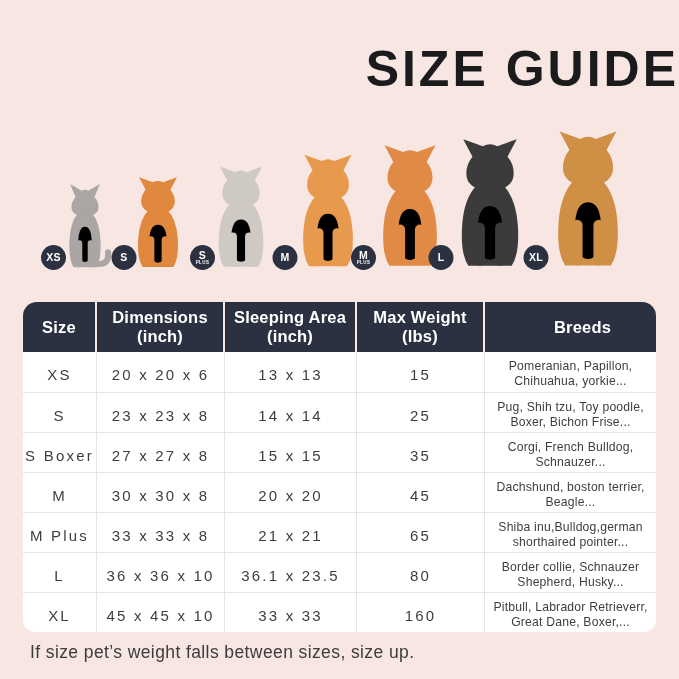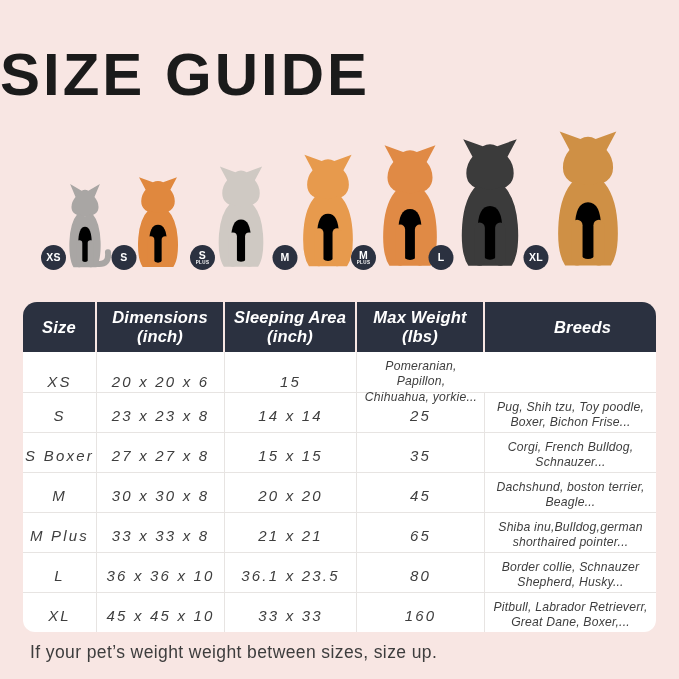--- a/index.html
+++ b/index.html
@@ -8,22 +8,22 @@
     font-family:"Liberation Sans", sans-serif;
     background:#f8e6e3;
     position:relative;
     overflow:hidden;
   }
   .stage { position:absolute; inset:0; }
 
   
   .title {
     position:absolute; top:40px; left:0; right:0;
-    text-align:left;
-    font-size:60px; font-weight:700; letter-spacing:3px;
+    text-align:right;
+    font-size:50px; font-weight:700; letter-spacing:3px;
     color:#1b1b1b;
   }
 
   
   .pets { position:absolute; left:0; top:118px; width:679px; height:152px; }
   .pet { position:absolute; bottom:0; transform:translateX(-50%); }
   .pet:nth-child(1){ left:85px;  }
   .pet:nth-child(2){ left:158px; }
   .pet:nth-child(3){ left:241px; }
   .pet:nth-child(4){ left:328px; }
@@ -36,21 +36,21 @@
     width:25px; height:25px; border-radius:50%;
     background:#2b3140; color:#fff;
     display:flex; flex-direction:column; align-items:center; justify-content:center;
     font-weight:700; line-height:1;
   }
   .badge .b-main { font-size:10.5px; letter-spacing:.3px; }
   .badge .b-sub  { font-size:4.5px; letter-spacing:.4px; margin-top:1px; }
   .badge .b-sub:empty { display:none; }
 
   
-  .size-table { position:absolute; left:23px; top:302px; width:633px;font-style:italic; }
+  .size-table { position:absolute; left:23px; top:302px; width:633px; }
   .thead {
     display:grid;
     grid-template-columns:74px 128px 132px 128px 171px;
     height:50px;
     border-radius:14px 14px 0 0;
     overflow:hidden;
   }
   .th {
     background:#2b3140; color:#ffffff;
     display:flex; flex-direction:column; align-items:center; justify-content:center;
@@ -209,20 +209,21 @@
 
   <div class="th">
     <span class="th-label">Breeds</span>
 
   </div>
 </div>
     <div class="tbody" id="tbody">
   <div class="tr">
           <div class="td plain">XS</div>
           <div class="td plain">20 x 20 x 6</div>
+          <div class="td plain">13 x 13</div>
           <div class="td plain">15</div>
           <div class="td breeds">Pomeranian, Papillon, Chihuahua, yorkie...</div>
         </div>
 
   <div class="tr">
           <div class="td plain">S</div>
           <div class="td plain">23 x 23 x 8</div>
           <div class="td plain">14 x 14</div>
           <div class="td plain">25</div>
           <div class="td breeds">Pug, Shih tzu, Toy poodle, Boxer, Bichon Frise...</div>
@@ -263,15 +264,15 @@
   <div class="tr">
           <div class="td plain">XL</div>
           <div class="td plain">45 x 45 x 10</div>
           <div class="td plain">33 x 33</div>
           <div class="td plain">160</div>
           <div class="td breeds">Pitbull, Labrador Retrieverr, Great Dane, Boxer,...</div>
         </div>
 </div>
   </div>
 
-  <p class="footnote">If your pet’s weight weight between sizes, size up.</p>
+  <p class="footnote">If size pet’s weight falls between sizes, size up.</p>
 
 </div>
 
 </body></html>

